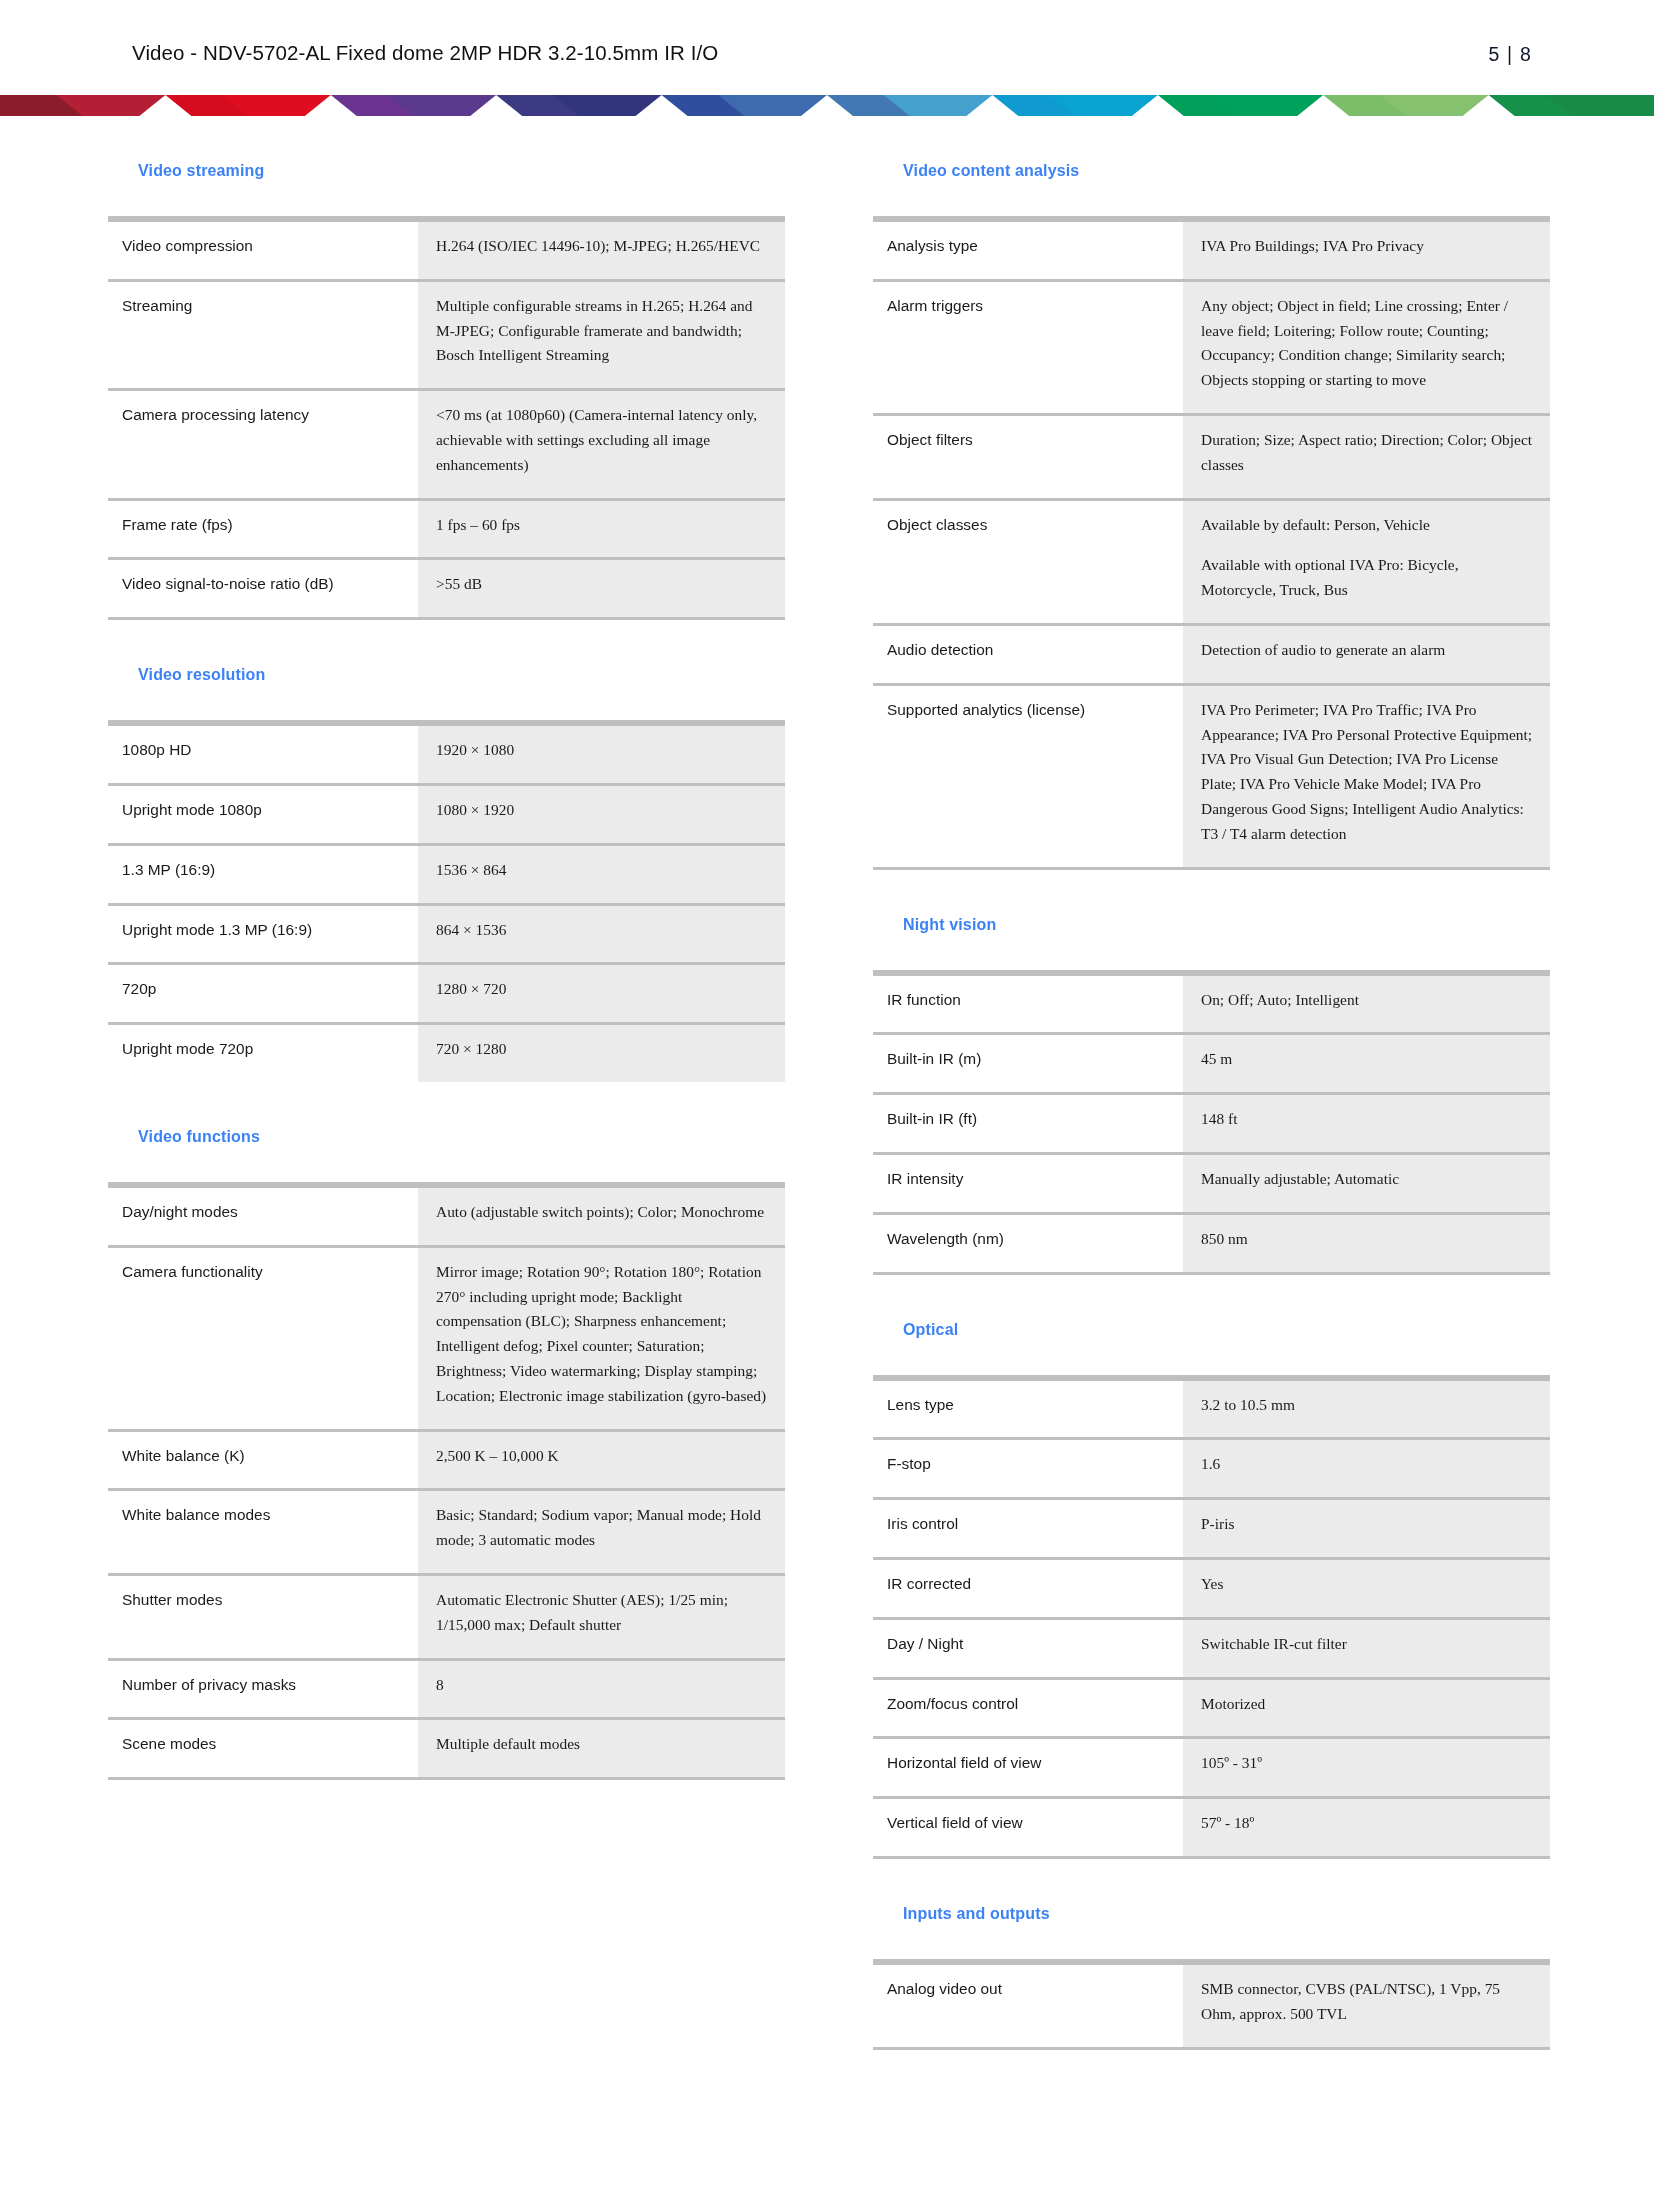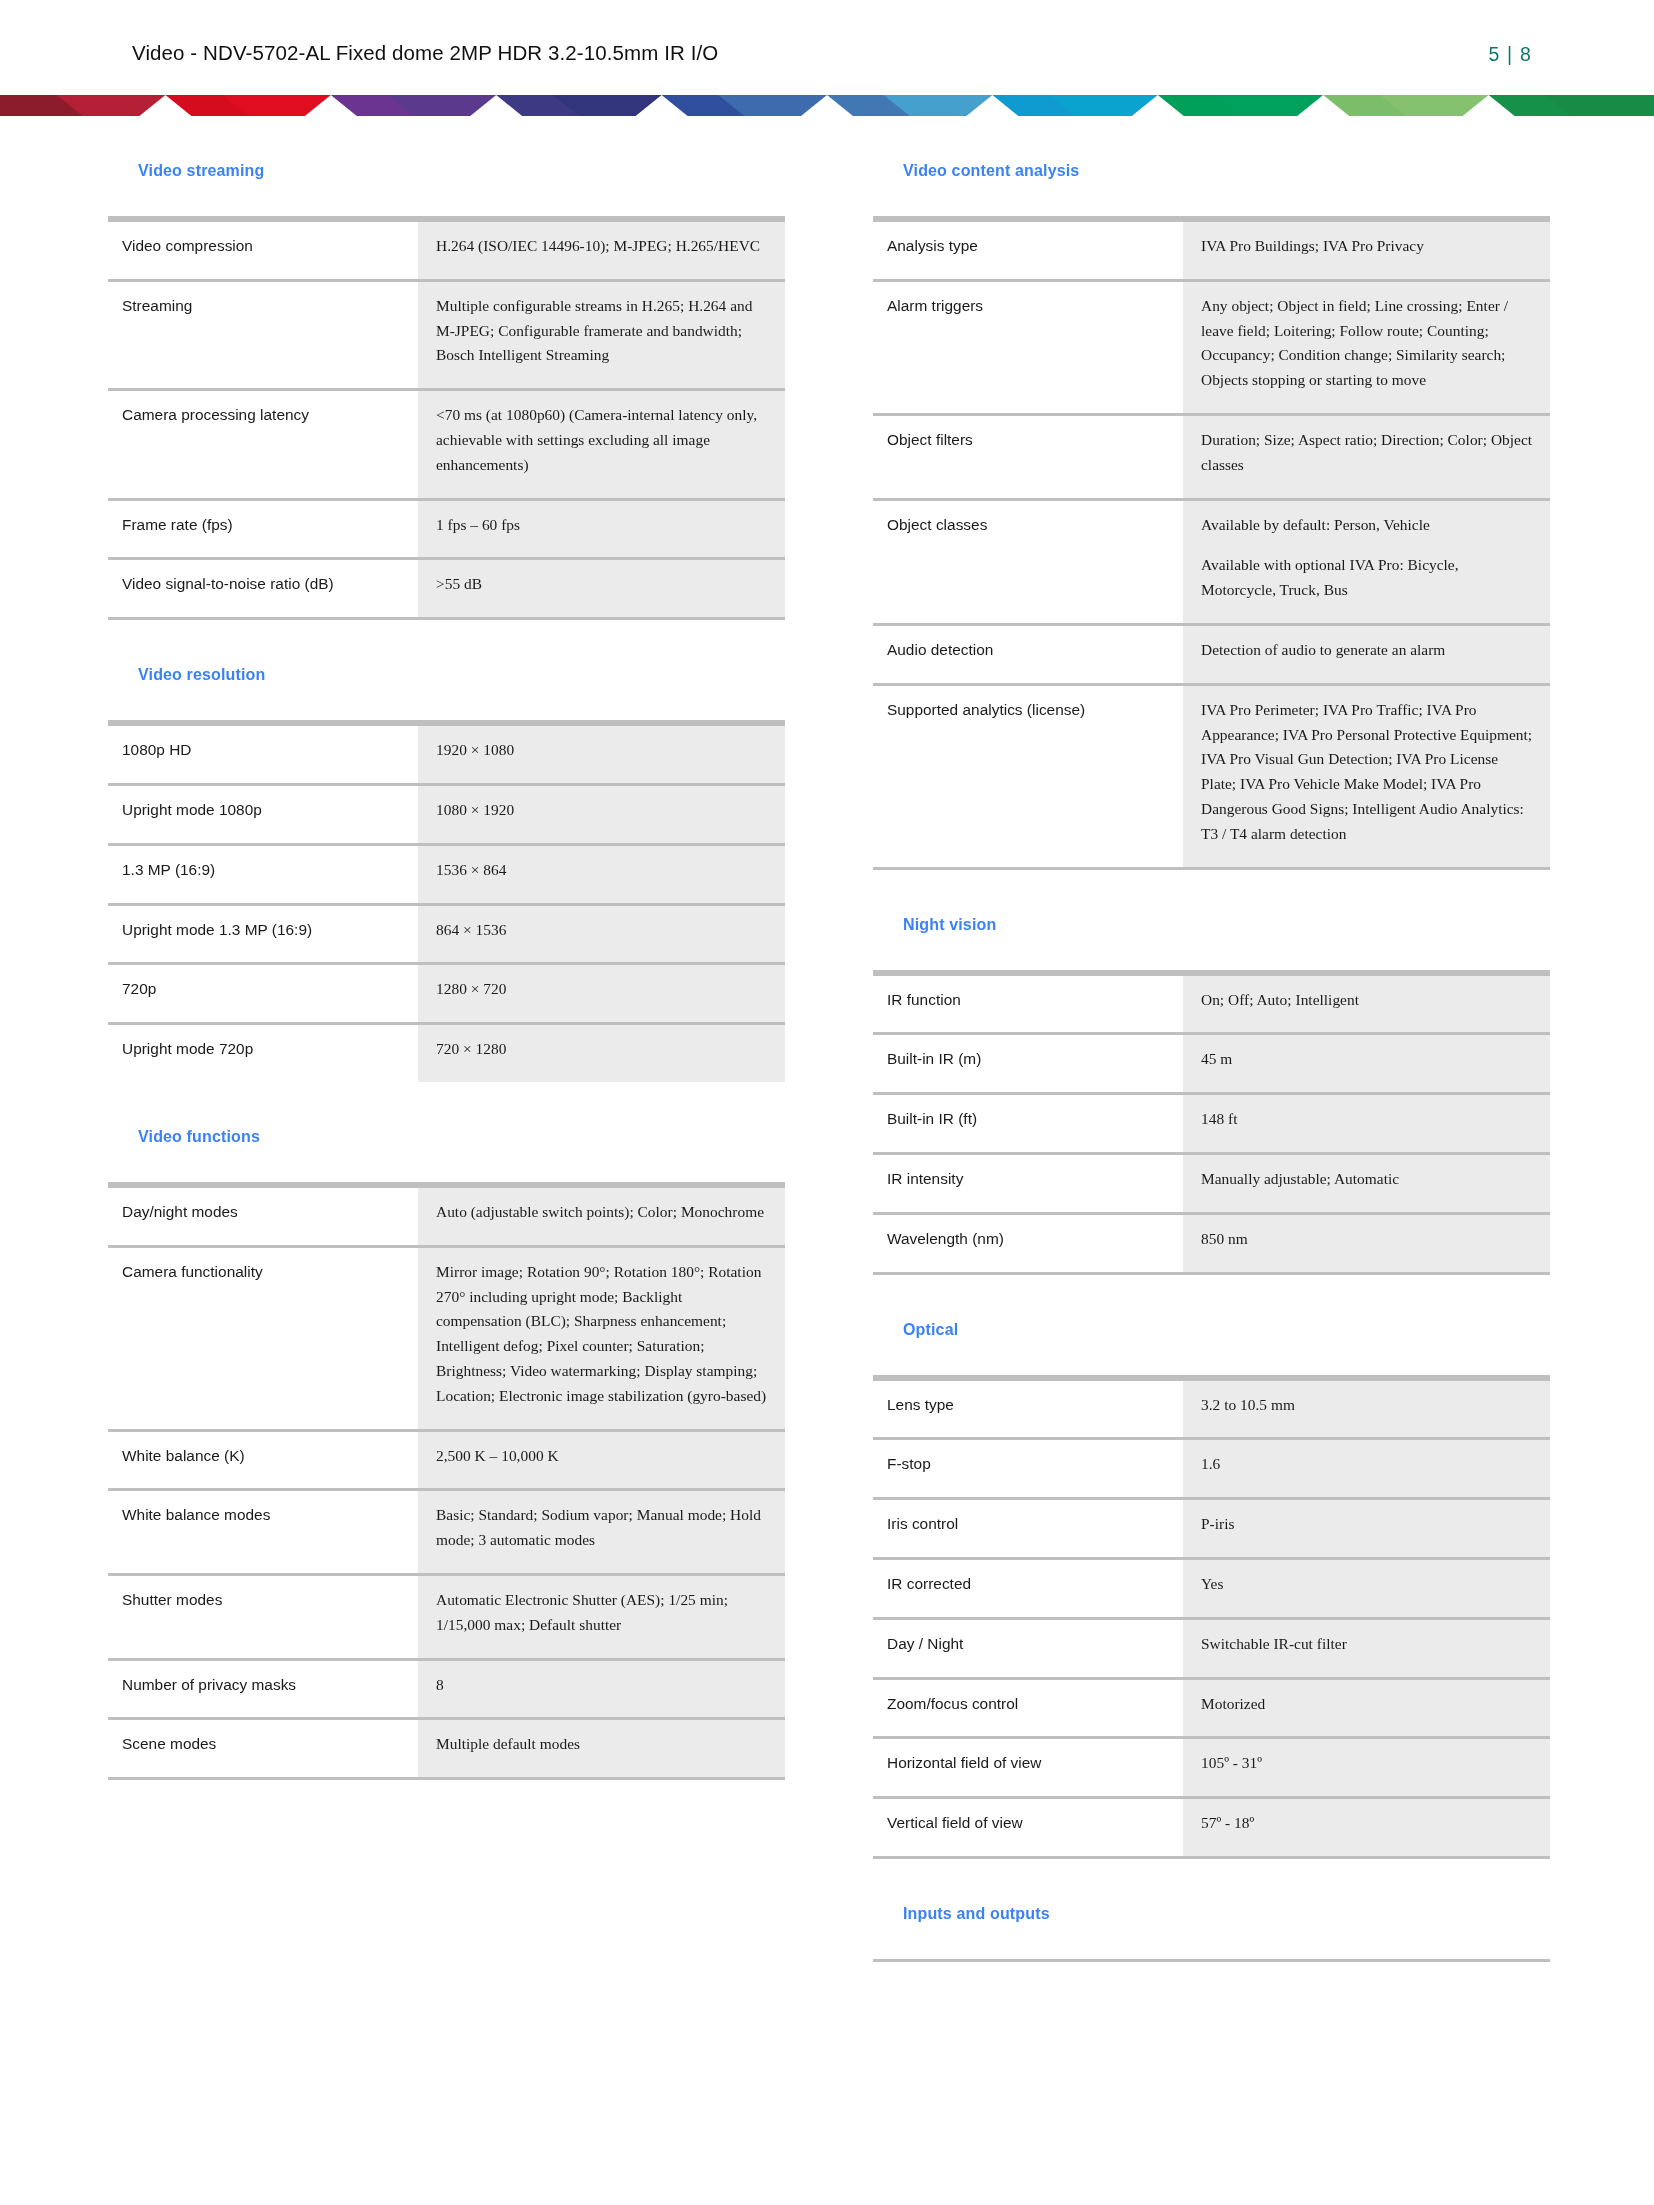--- a/index.html
+++ b/index.html
@@ -37,21 +37,21 @@
   }
   .header-title .model-prefix {
     font-weight: normal;
   }
   .header-pagenum {
     position: absolute;
     right: 122px;
     top: 41px;
     font-size: 19.5px;
     line-height: 26px;
-    color: #0f766e;
+    color: #0f172a;
     letter-spacing: 1.2px;
     white-space: nowrap;
   }
 
   
   .color-bar {
     position: absolute;
     left: 0;
     top: 95px;
     width: 1654px;
@@ -452,14 +452,28 @@
             <td class="label">Vertical field of view</td>
             <td class="value">
               <p>57º - 18º</p>
             </td>
           </tr>
         </tbody>
       </table>
       <div class="section-title-wrap">
         <div class="section-title">Inputs and outputs</div>
       </div>
+      <table class="spec">
+        <colgroup>
+          <col class="c-label">
+          <col class="c-value">
+        </colgroup>
+        <tbody>
+          <tr class="first last">
+            <td class="label">Analog video out</td>
+            <td class="value">
+              <p>SMB connector, CVBS (PAL/NTSC), 1 Vpp, 75 Ohm, approx. 500 TVL</p>
+            </td>
+          </tr>
+        </tbody>
+      </table>
     </div>
 </div>
 
 </body></html>

